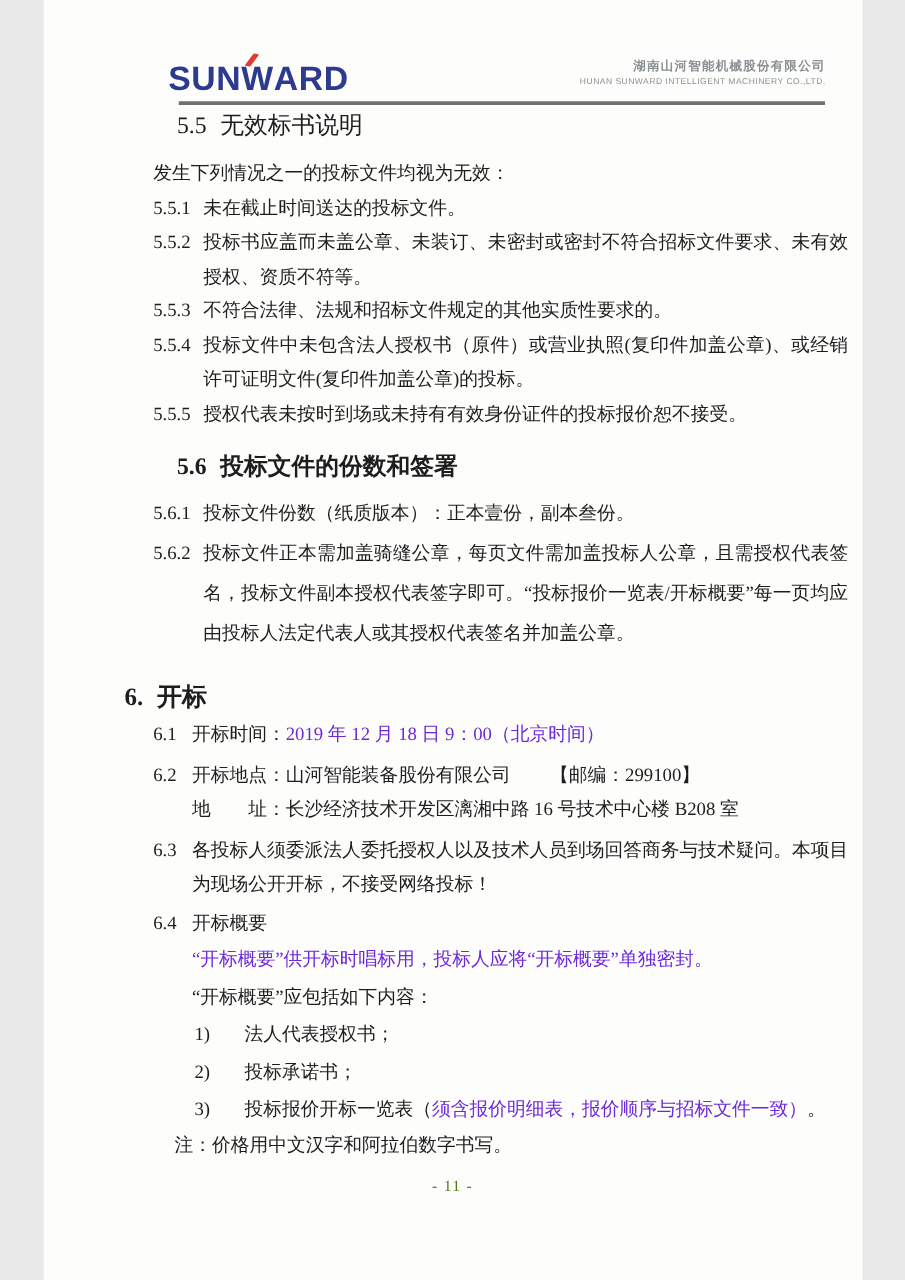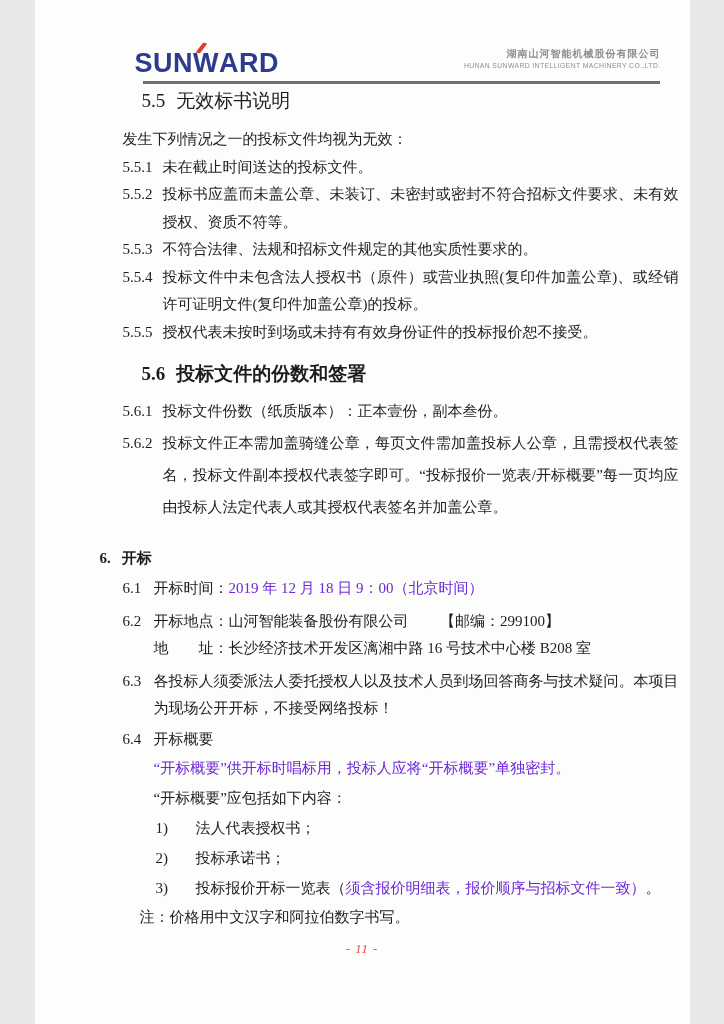--- a/index.html
+++ b/index.html
@@ -23,21 +23,21 @@
   .company-cn { font-family:"Liberation Sans","DejaVu Sans",sans-serif; font-weight:bold; font-size:10px; letter-spacing:1px; line-height:1.25; }
   .company-en { font-family:"Liberation Sans","DejaVu Sans",sans-serif; font-size:6.8px; letter-spacing:.4px; line-height:1.4; }
   .hdr-rule { position:absolute; top:81px; left:108px; width:517px; height:3px; background:#707070; }
 
   
   .content { position:absolute; top:88px; left:88px; width:556px; font-size:15px; }
 
   .h2 { font-size:19px; line-height:26px; }
   .h55 { margin-left:19px; font-weight:normal; margin-bottom:12px; }
   .h56 { margin-left:19px; font-weight:bold; margin-bottom:8px; }
-  .h6  { margin-left:-23px; font-weight:bold; font-size:15px; line-height:28px; margin-bottom:2px; }
+  .h6  { margin-left:-23px; font-weight:bold; font-size:20px; line-height:28px; margin-bottom:2px; }
   .h2 .hnum { display:inline-block; margin-right:11px; }
 
   .line { line-height:27.5px; }
   .row { display:flex; align-items:flex-start; }
   .row .num { flex:0 0 40px; }
   .row .txt { flex:1; text-align:justify; }
 
   .sec56 { margin-top:15px; }
   .sec56 .line { line-height:32px; }
   .sec6  { margin-top:21px; }
@@ -47,21 +47,21 @@
 
   .red { color:#6d28d9; }
 
   .sub64 { margin-left:31px; }
   .sub64 .pline { line-height:30px; }
   .sublist .row { line-height:30px; }
   .sublist .row .num { flex:0 0 40px; margin-left:2px; }
   .note-line { margin-left:17px; line-height:29px; }
 
   
-  .footer { position:absolute; left:0; right:0; top:942px; text-align:center; font-size:12.5px; color:#ef4444; letter-spacing:1px;font-style:italic; }
+  .footer { position:absolute; left:0; right:0; top:942px; text-align:center; font-size:12.5px; color:#4d7c0f; letter-spacing:1px; }
 </style>
 </head>
 <body>
 
 <div class="page">
 
   <div class="hdr">
     <div class="logo">
       <span>SUN</span><span class="lw"><span>W</span><span class="accent"></span></span><span>ARD</span>
     </div>

